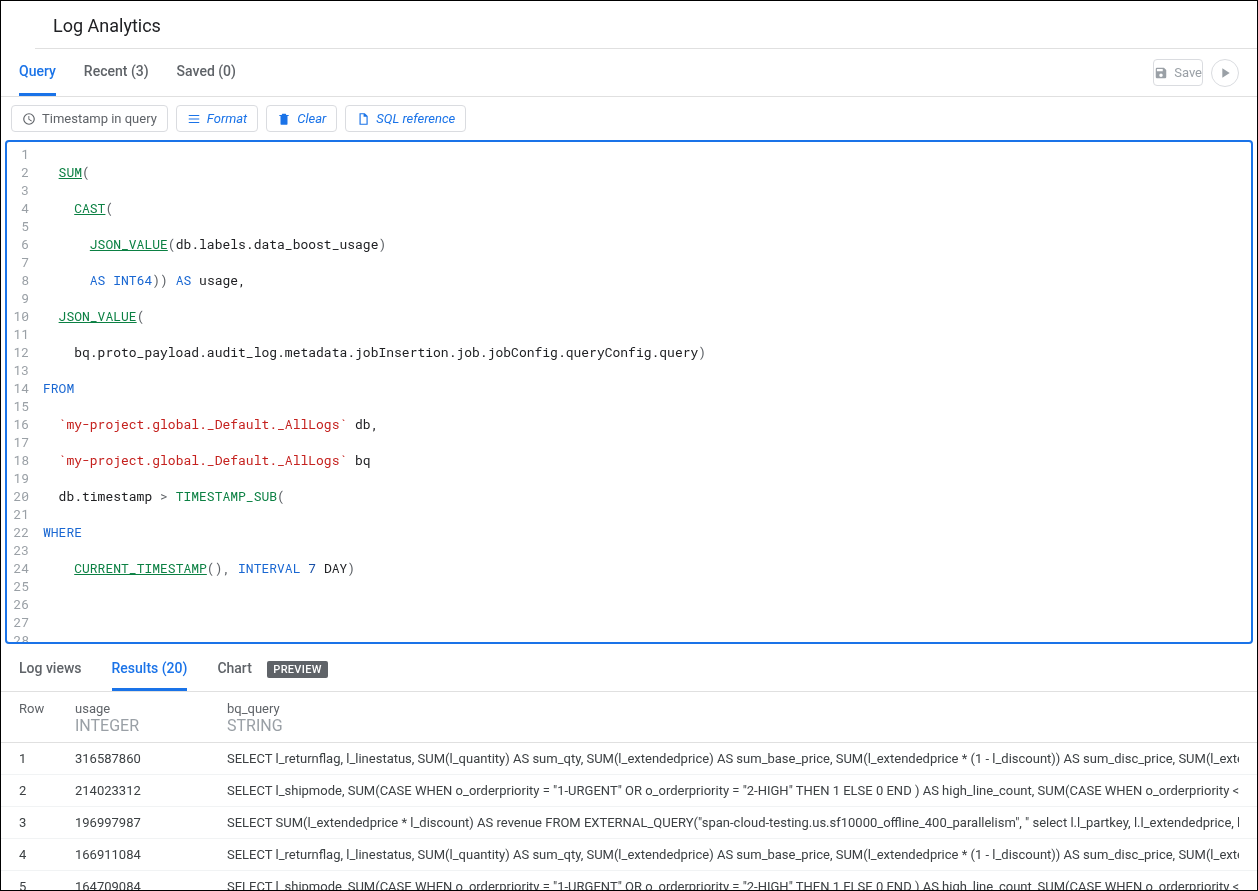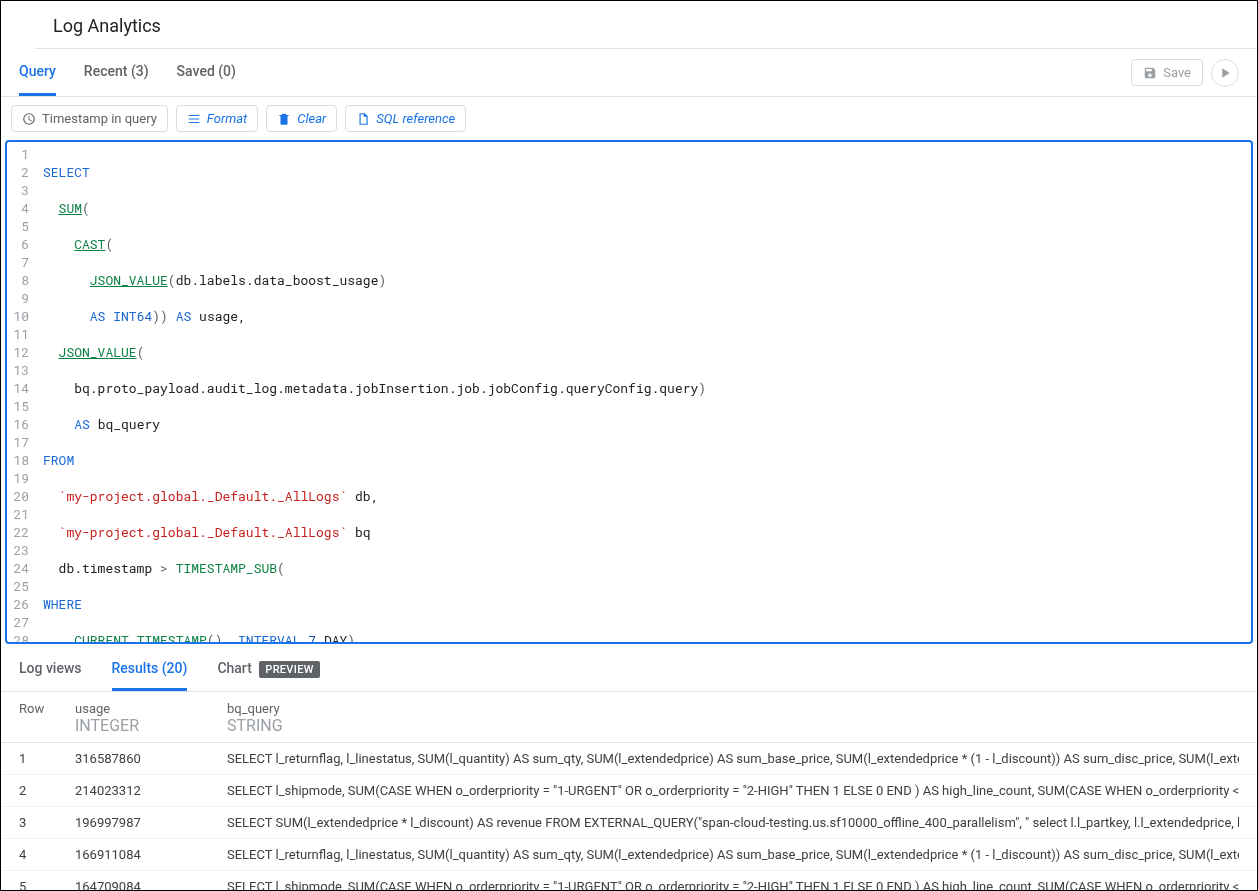--- a/index.html
+++ b/index.html
@@ -41,21 +41,21 @@
     border-bottom: 3px solid transparent;
   }
   .tab.active {
     color: #1a73e8;
     border-bottom-color: #1a73e8;
   }
   .tabs-right { display: flex; gap: 8px; align-items: center; }
   .btn-save {
     display: flex; align-items: center; gap: 6px;
     border: 1px solid #dadce0; border-radius: 4px;
-    padding: 5px 11px; font-size: 13px; color: #9aa0a6;
+    padding: 5px 0; font-size: 13px; color: #9aa0a6;
     cursor: pointer;
   }
   .run-icon {
     width: 28px; height: 28px; border: 1px solid #dadce0;
     border-radius: 50%; display: flex; align-items: center;
     justify-content: center; color: #9aa0a6; cursor: pointer;
   }
   .toolbar {
     display: flex; gap: 8px; padding: 8px 10px;
   }
@@ -100,21 +100,21 @@
     margin-top: 4px;
   }
   .rtab {
     padding: 12px 0; font-size: 14px; font-weight: 500;
     color: #5f6368; cursor: pointer; border-bottom: 3px solid transparent; text-align: right;
   }
   .rtab.active { color: #1a73e8; border-bottom-color: #1a73e8; }
   .preview-badge {
     background: #5f6368; color: #fff; font-size: 11px;
     padding: 2px 6px; border-radius: 2px; font-weight: 500;
-    margin-left: 4px; letter-spacing: 0.3px;
+    margin-left: 12px; letter-spacing: 0.3px;
   }
   .table-header {
     display: flex; border-bottom: 1px solid #e0e0e0;
     padding: 8px 18px; font-size: 13px;
   }
   .col-row { width: 56px; color: #5f6368; }
   .col-usage { width: 152px; }
   .col-bq { flex: 1; }
   .col-label { color: #5f6368; line-height: 18px; }
   .col-type { color: #9aa0a6; font-size: 16px; line-height: 16px; }
@@ -208,28 +208,26 @@
         <div>21</div>
         <div>22</div>
         <div>23</div>
         <div>24</div>
         <div>25</div>
         <div>26</div>
         <div>27</div>
         <div>28</div>
       </div>
     <div class="code">
-<div class="line"><span class="kw">SELECT</span></div>
 <div class="line">  <span class="fn">SUM</span><span class="punct">(</span></div>
 <div class="line">    <span class="fn">CAST</span><span class="punct">(</span></div>
 <div class="line">      <span class="fn">JSON_VALUE</span><span class="punct">(</span>db.labels.data_boost_usage<span class="punct">)</span></div>
 <div class="line">      <span class="kw">AS</span> <span class="kw">INT64</span><span class="punct">))</span> <span class="kw">AS</span> usage,</div>
 <div class="line">  <span class="fn">JSON_VALUE</span><span class="punct">(</span></div>
 <div class="line">    bq.proto_payload.audit_log.metadata.jobInsertion.job.jobConfig.queryConfig.query<span class="punct">)</span></div>
-<div class="line">    <span class="kw">AS</span> bq_query</div>
 <div class="line"><span class="kw">FROM</span></div>
 <div class="line">  <span class="ident">`my-project.global._Default._AllLogs`</span> db,</div>
 <div class="line">  <span class="ident">`my-project.global._Default._AllLogs`</span> bq</div>
 <div class="line">  db.timestamp <span class="punct">&gt;</span> <span class="fn2">TIMESTAMP_SUB</span><span class="punct">(</span></div>
 <div class="line"><span class="kw">WHERE</span></div>
 <div class="line">    <span class="fn">CURRENT_TIMESTAMP</span><span class="punct">(),</span> <span class="kw">INTERVAL</span> <span class="num">7</span> DAY<span class="punct">)</span></div>
 
 
 
 

